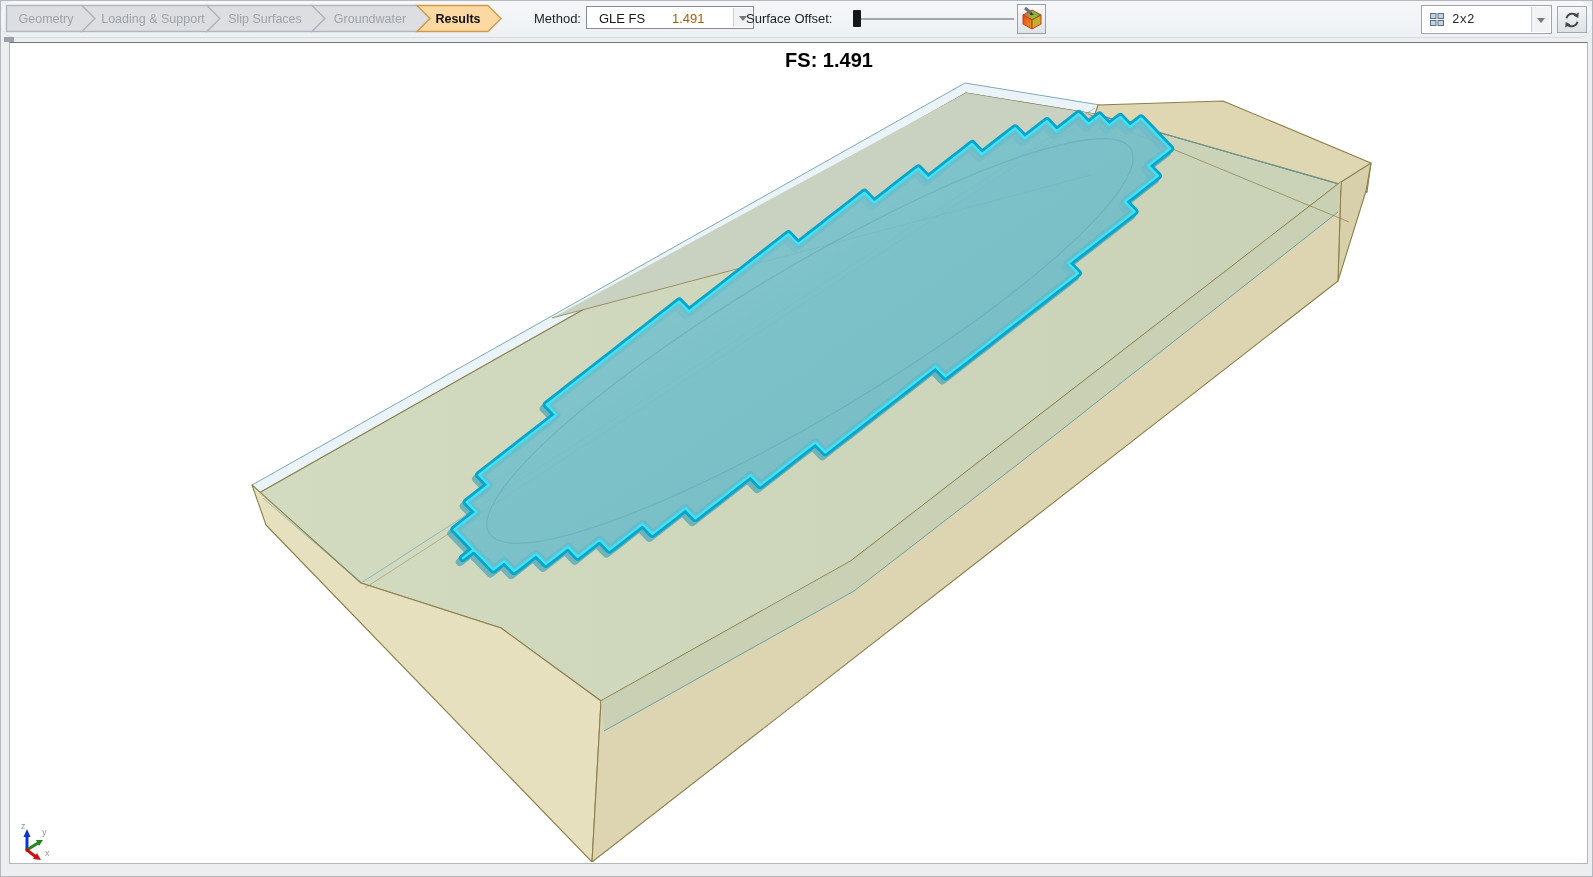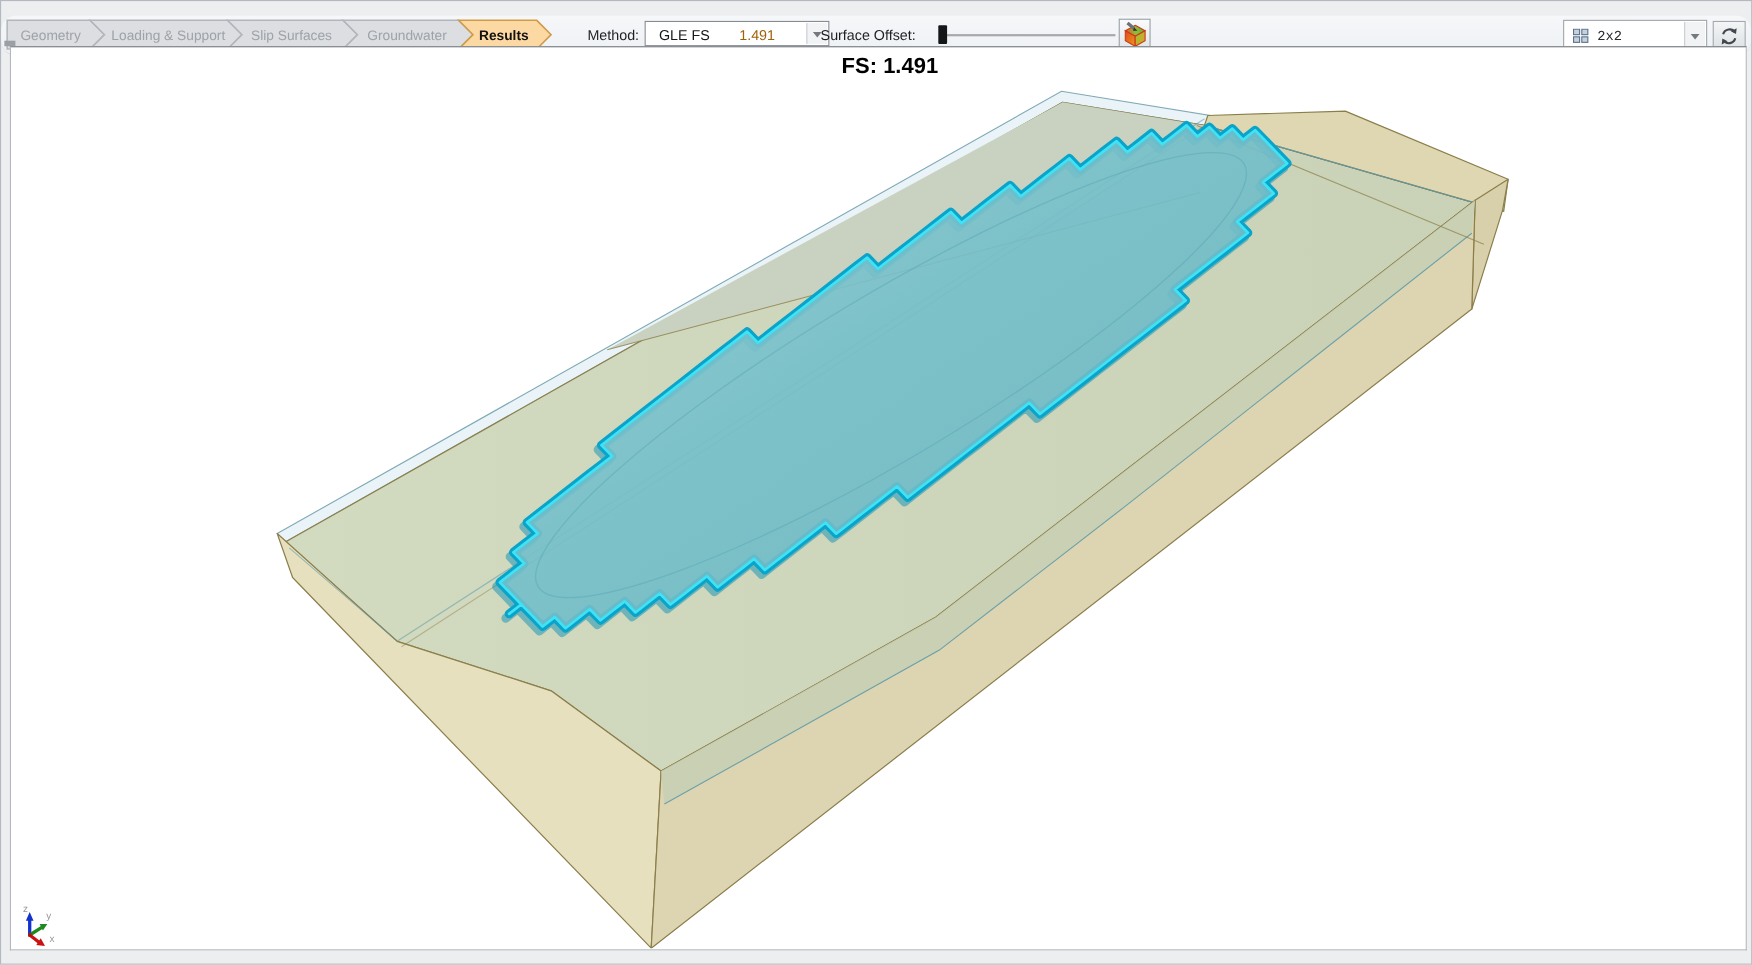--- a/index.html
+++ b/index.html
@@ -1,19 +1,19 @@
 <!DOCTYPE html>
 <html><head>
 <meta charset="utf-8">
 <style>
   html,body{margin:0;padding:0;background:#d4d6d9;font-family:"Liberation Sans",sans-serif;}
   #stage{position:relative;width:1593px;height:877px;background:#eceef0;overflow:hidden;
          border:1px solid #b4b9bf;box-sizing:border-box;}
   
-  #toolbar{position:absolute;left:0;top:13px;width:100%;height:36px;
+  #toolbar{position:absolute;left:0;top:0;width:100%;height:36px;
            background:linear-gradient(#f5f7f9,#eef1f4);border-bottom:1px solid #d8dce0;border-radius:14px;}
   #tabstrip{position:absolute;left:0;top:0;}
   .chev{fill:#dcdee1;stroke:#b2b6bc;stroke-width:1.4;}
   .chev-text{fill:#9ea3a9;font-size:12.5px;text-anchor:middle;}
   .chev.active{fill:#fcd8a2;stroke:#cf9b49;}
   .chev-text.active{fill:#111;font-weight:bold;}
   .tb-label{position:absolute;top:10px;font-size:13px;color:#1d1f22;white-space:nowrap;}
   #method-combo{position:absolute;left:585px;top:5px;width:168px;height:23px;background:#fff;
                 border:1px solid #868c94;box-sizing:border-box;padding-left:34px;}
   #method-combo .val{position:absolute;left:12px;top:4px;font-size:13px;color:#17181a;}
@@ -35,21 +35,21 @@
   #view-combo .val{position:absolute;left:30px;top:7px;font-size:12.5px;color:#26282b;}
   #refresh-btn{position:absolute;left:1556px;top:5px;width:30px;height:27px;
                background:linear-gradient(#f3f5f6,#dde1e5);border:1px solid #a3a8ae;
                box-sizing:border-box;text-align:center;padding-top:3px;}
   
   #canvas{position:absolute;left:8px;top:41px;width:1577px;height:820px;background:#fff;
           border-top:1px solid #70757a;border-left:1px solid #b3b8bd;
           border-right:1px solid #b3b8bd;border-bottom:1px solid #b3b8bd;box-sizing:content-box;}
   #canvas-tab{position:absolute;left:3px;top:36px;width:10px;height:5px;background:#9aa0a6;}
   #scene-svg{position:absolute;left:8px;top:41px;width:1577px;height:820px;}
-  #fs-label{position:absolute;left:708px;top:48px;width:200px;text-align:center;
+  #fs-label{position:absolute;left:728px;top:48px;width:200px;text-align:center;
             font-size:20px;font-weight:bold;color:#000;}
   .axis-label{position:absolute;font-size:9px;color:#94979b;}
   #axis-z{left:20px;top:820px;}
   #axis-y{left:41px;top:826px;}
   #axis-x{left:44px;top:847px;}
 </style>
 </head>
 <body>
 
 <div id="stage">

